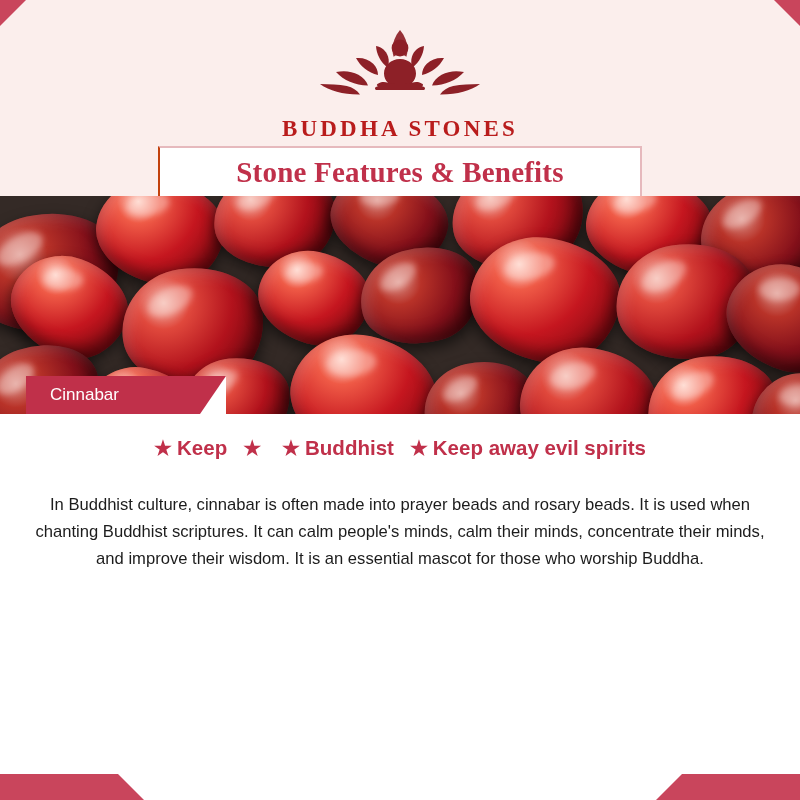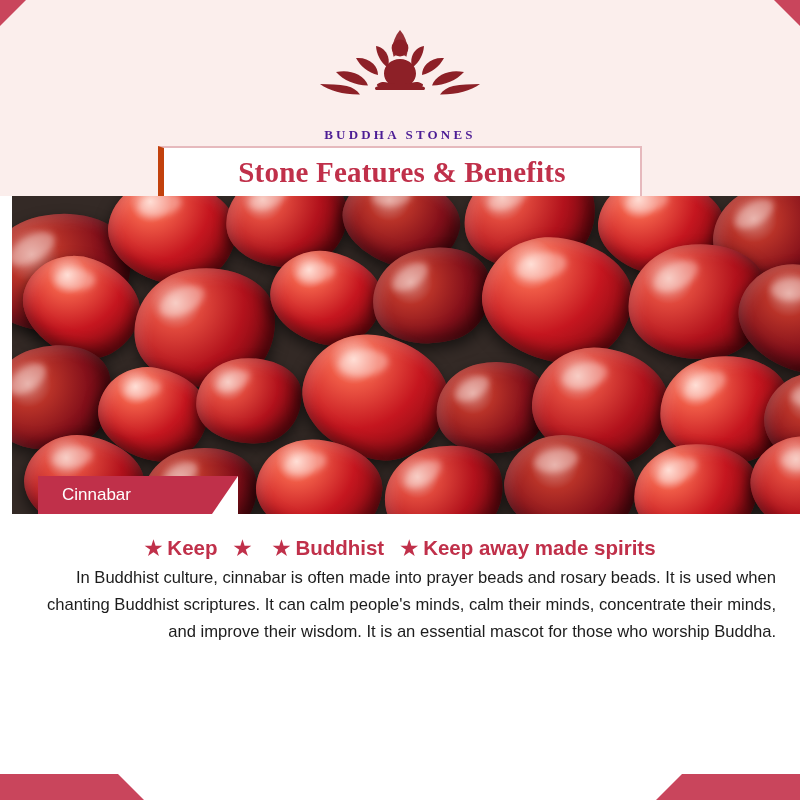--- a/index.html
+++ b/index.html
@@ -50,60 +50,59 @@
     align-items: center;
     padding-top: 22px;
     box-sizing: border-box;
   }
   .logo-mark {
     width: 176px;
     height: 92px;
     display: block;
   }
   .brand-name {
-    margin-top: 13px;
-    font-size: 13px;
+    margin-top: 2px;
+    font-size: 23px;
     letter-spacing: 3.2px;
     font-weight: bold;
-    color: #4c1d95;
+    color: #b91c1c;
     font-family: "Liberation Serif", serif;
   }
 
   
   .title-wrap {
     position: absolute;
     left: 158px;
     right: 158px;
     bottom: 0;
     height: 50px;
     background: #ffffff;
     border-top: 2px solid #e6b9bd;
-    border-left: 6px solid #c2410c;
+    border-left: 2px solid #c2410c;
     border-right: 2px solid #e6b9bd;
     box-sizing: border-box;
     display: flex;
     align-items: center;
     justify-content: center;
   }
   .title-text {
     font-size: 29px;
     font-weight: bold;
     color: #c0304a;
     font-family: "Liberation Serif", serif;
     letter-spacing: 0.2px;
     white-space: nowrap;
   }
 
   
   .hero {
     position: relative;
-    height: 318px;
+    height: 218px;
     overflow: hidden;
     background: #7dd3fc;
-    margin-left: 12px;
   }
   .hero-photo {
     position: absolute;
     inset: 0;
     background-color: #342a26;
   }
   .rock {
     position: absolute;
     border-radius: 46% 54% 42% 58% / 52% 44% 56% 48%;
     background: radial-gradient(circle at 32% 26%, #f2b6ab 0%, #e0483c 20%, #b2121c 52%, #6d070f 84%, #410409 100%);
@@ -175,25 +174,25 @@
     font-weight: bold;
     white-space: nowrap;
   }
   .tag .star {
     font-size: 20px;
     margin-right: 5px;
     line-height: 1;
   }
 
   .description {
-    margin-top: 5px;
+    margin-top: 32px;
     font-size: 16.6px;
     line-height: 1.62;
     color: #1c1c1c;
-    text-align: right;
+    text-align: center;
   }
 
   
   .bottom-band {
     position: absolute;
     left: 0;
     right: 0;
     bottom: 0;
     height: 26px;
     background: #ffffff;
@@ -315,21 +314,21 @@
       </div>
       <div class="tag">
         <span class="star">★</span>
       </div>
       <div class="tag">
         <span class="star">★</span>
         <span>Buddhist</span>
       </div>
       <div class="tag">
         <span class="star">★</span>
-        <span>Keep away made spirits</span>
+        <span>Keep away evil spirits</span>
       </div>
     </div>
 
     <p class="description">In Buddhist culture, cinnabar is often made into prayer beads and rosary beads. It is used when chanting Buddhist scriptures. It can calm people's minds, calm their minds, concentrate their minds, and improve their wisdom. It is an essential mascot for those who worship Buddha.</p>
   </div>
 
   <div class="bottom-band">
     <div class="band-left"></div>
     <div class="band-right"></div>
   </div>

